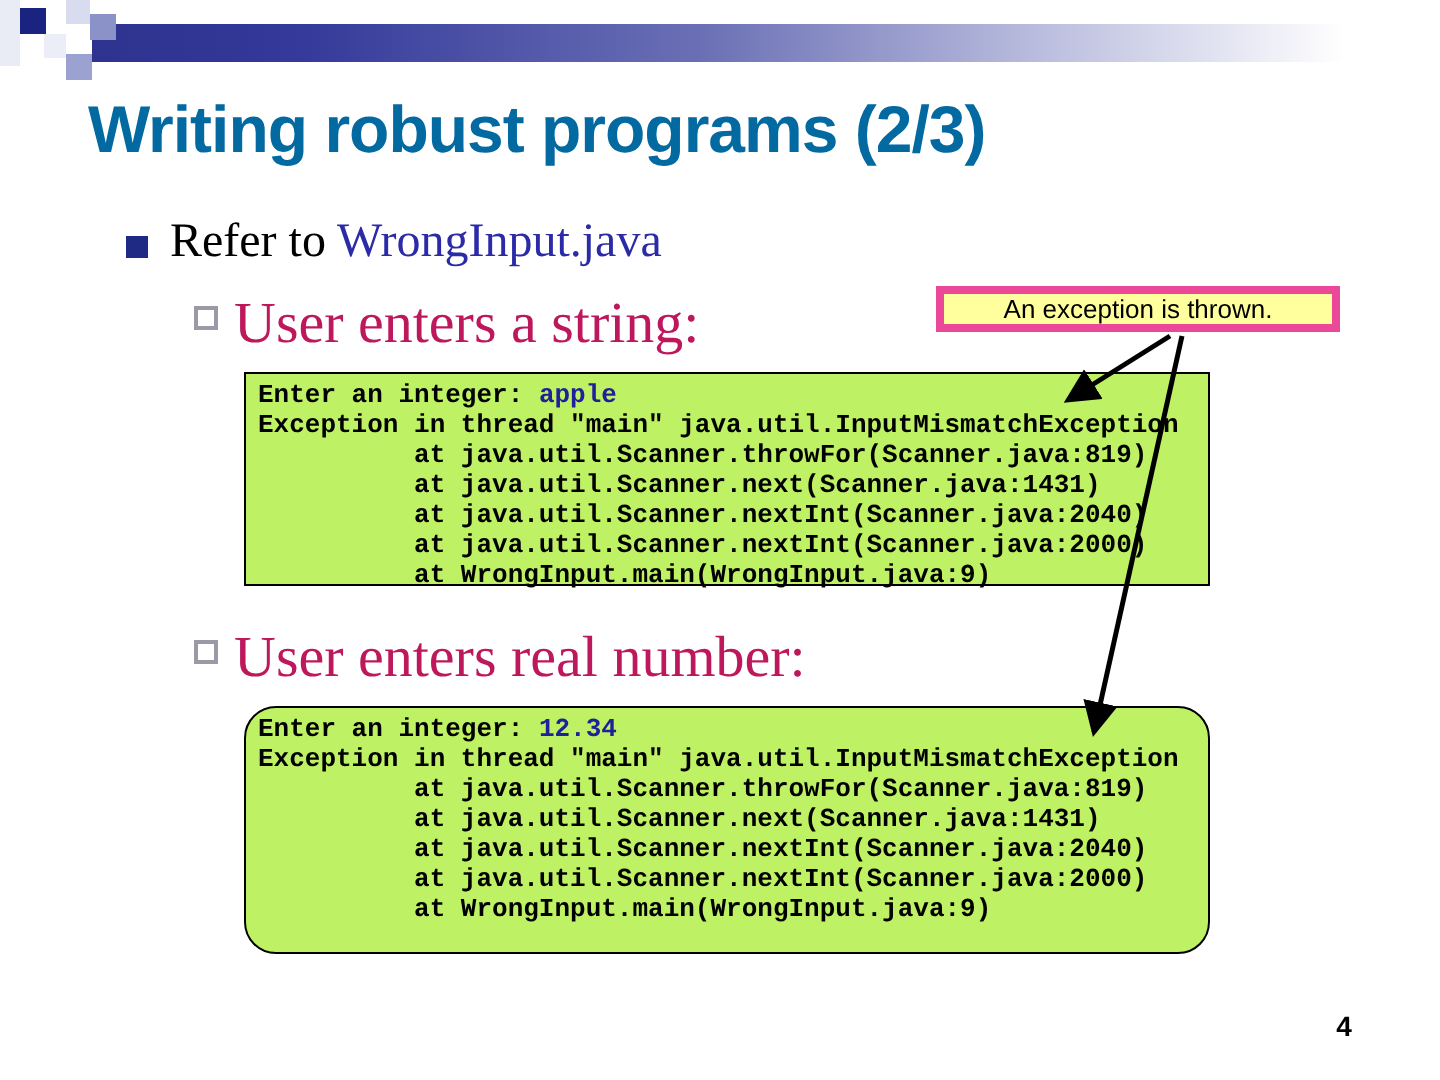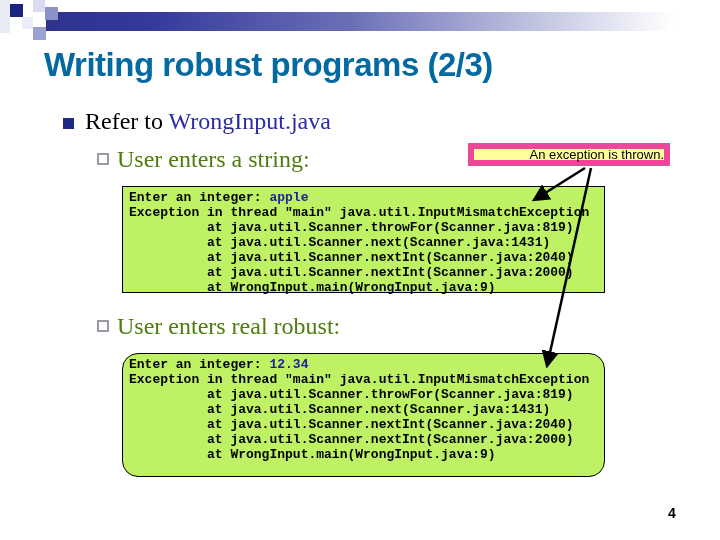--- a/index.html
+++ b/index.html
@@ -31,27 +31,27 @@
   .b1{left:63px;top:108px;}
   .b1 .marker{width:11px;height:11px;background:#1F2A85;margin-top:10px;margin-right:11px;flex:none;}
   .b1 .text{font-size:24px;color:#000;}
   .link-blue{color:#2B2BA8;}
   .b2a{left:97px;top:146px;}
   .b2b{left:97px;top:313px;}
   .sub .marker{
     width:8px;height:8px;background:#fff;border:2px solid #9A9AA6;
     margin-top:7px;margin-right:8px;flex:none;
   }
-  .sub .text{font-size:24px;color:#4d7c0f;}
+  .sub .text{font-size:29px;color:#be185d;}
 
   
   .callout{
     position:absolute;left:468px;top:143px;width:202px;height:23px;
-    background:#FFFF9E;border:6px solid #ec4899;box-sizing:border-box;
-    display:flex;align-items:center;justify-content:flex-end;
+    background:#FFFF9E;border:4px solid #ec4899;box-sizing:border-box;
+    display:flex;align-items:center;justify-content:center;
     font-size:13px;color:#000;
   }
 
   
   .codebox{
     position:absolute;left:122px;width:483px;height:107px;
     border:1px solid #000;box-sizing:border-box;background:#bef264;
     font-family:"Liberation Mono",monospace;font-weight:bold;
     font-size:13px;line-height:15px;color:#000;
     padding:3px 0 0 6px;
@@ -102,21 +102,21 @@
   <div class="line">Exception in thread "main" java.util.InputMismatchException</div>
   <div class="line">          at java.util.Scanner.throwFor(Scanner.java:819)</div>
   <div class="line">          at java.util.Scanner.next(Scanner.java:1431)</div>
   <div class="line">          at java.util.Scanner.nextInt(Scanner.java:2040)</div>
   <div class="line">          at java.util.Scanner.nextInt(Scanner.java:2000)</div>
   <div class="line">          at WrongInput.main(WrongInput.java:9)</div>
 </div>
 
 <div class="bullet-row sub b2b">
   <span class="marker"></span>
-  <span class="text">User enters real robust:</span>
+  <span class="text">User enters real number:</span>
 </div>
 
 <div class="codebox cb2">
   <div class="line"><span>Enter an integer: </span><span class="code-val">12.34</span></div>
   <div class="line">Exception in thread "main" java.util.InputMismatchException</div>
   <div class="line">          at java.util.Scanner.throwFor(Scanner.java:819)</div>
   <div class="line">          at java.util.Scanner.next(Scanner.java:1431)</div>
   <div class="line">          at java.util.Scanner.nextInt(Scanner.java:2040)</div>
   <div class="line">          at java.util.Scanner.nextInt(Scanner.java:2000)</div>
   <div class="line">          at WrongInput.main(WrongInput.java:9)</div>

